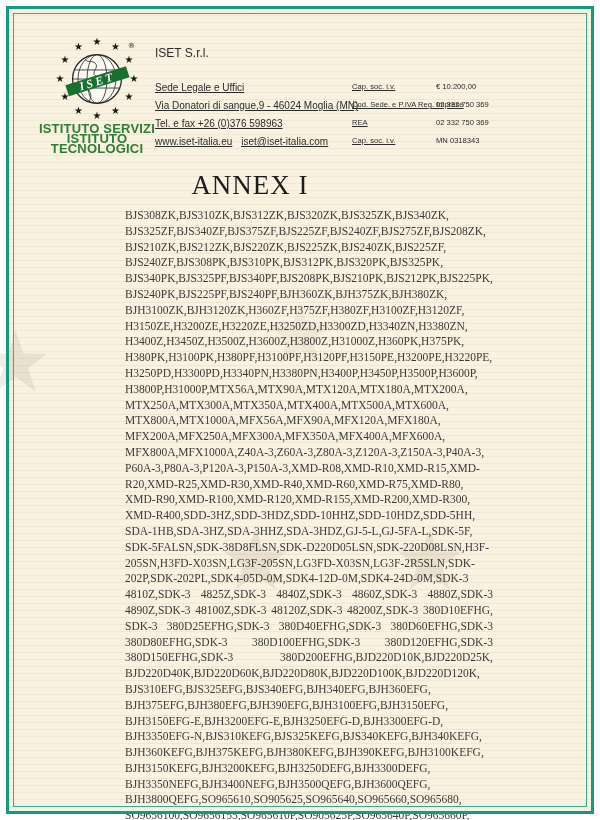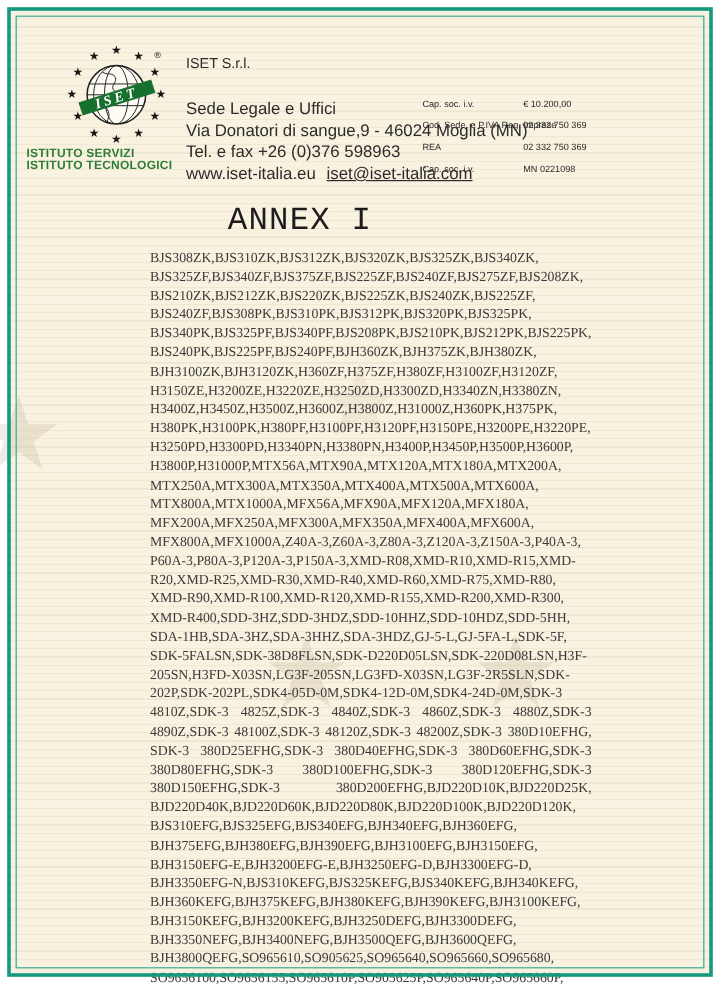--- a/index.html
+++ b/index.html
@@ -7,32 +7,32 @@
        font-family:"Liberation Sans",sans-serif;}
   .page{position:absolute;inset:0;background:#ffffff;}
   .paper{position:absolute;inset:6px;background:#f9f2e0;
          background-image:repeating-linear-gradient(0deg, rgba(205,190,158,0.20) 0 1px, rgba(0,0,0,0) 1px 7px);}
   .frame-outer{position:absolute;inset:6px;border:3px solid #149a80;pointer-events:none;}
   .frame-inner{position:absolute;inset:13px;border:1px solid #3aab93;pointer-events:none;}
   .wm-star{position:absolute;color:rgba(160,148,120,0.18);font-size:84px;line-height:1;
            pointer-events:none;user-select:none;}
   
   .logo-svg{position:absolute;left:51px;top:32px;width:92px;height:94px;}
-  .institute{position:absolute;left:22px;top:124px;width:150px;
-             color:#2e7d35;font-weight:bold;font-size:10px;line-height:10px;letter-spacing:.2px;}
+  .institute{position:absolute;left:22px;top:124px;width:150px;text-align:center;
+             color:#2e7d35;font-weight:bold;font-size:13px;line-height:10px;letter-spacing:.2px;}
   .company-name{position:absolute;left:155px;top:46px;font-size:12px;color:#2b2b2b;}
-  .hline{position:absolute;left:155px;font-size:14px;color:#2b2b2b;white-space:nowrap;}
+  .hline{position:absolute;left:155px;font-size:10px;color:#2b2b2b;white-space:nowrap;text-decoration:underline;}
   .hl1{top:82px}.hl2{top:100px}.hl3{top:118px}.hl4{top:136px}
   .email{text-decoration:underline;margin-left:9px;}
-  .reg-label{position:absolute;left:352px;font-size:7.6px;color:#2b2b2b;white-space:nowrap;}
+  .reg-label{position:absolute;left:352px;font-size:7.6px;color:#2b2b2b;white-space:nowrap;text-decoration:underline;}
   .reg-value{position:absolute;left:436px;font-size:7.6px;color:#2b2b2b;white-space:nowrap;}
   .r1{top:82px}.r2{top:100px}.r3{top:118px}.r4{top:136px}
   
   .annex-title{position:absolute;left:0;top:170px;width:500px;text-align:center;
-               font-family:Liberation Mono, monospace;font-size:27px;letter-spacing:1px;color:#1c1c1c;}
+               font-family:Liberation Serif, serif;font-size:27px;letter-spacing:1px;color:#1c1c1c;}
   .codes{position:absolute;left:125px;top:208px;width:368px;
          font-family:"Liberation Serif",serif;font-size:11.5px;line-height:15.8px;
          color:#3a3a3a;text-align:justify;word-spacing:0;}
 </style>
 </head>
 <body>
 
 <div class="page">
   <div class="paper"></div>
 
@@ -85,20 +85,20 @@
     <span>www.iset-italia.eu</span><span class="email">iset@iset-italia.com</span>
   </div>
 
   <div class="reg-label r1">Cap. soc. i.v.</div>
   <div class="reg-value r1">€ 10.200,00</div>
   <div class="reg-label r2">Cod. Sede. e P.IVA Reg. Imprese</div>
   <div class="reg-value r2">02 332 750 369</div>
   <div class="reg-label r3">REA</div>
   <div class="reg-value r3">02 332 750 369</div>
   <div class="reg-label r4">Cap. soc. i.v.</div>
-  <div class="reg-value r4">MN 0221098</div>
+  <div class="reg-value r4">MN 0318343</div>
 
   <div class="annex-title">ANNEX I</div>
   <div class="codes">BJS308ZK,​BJS310ZK,​BJS312ZK,​BJS320ZK,​BJS325ZK,​BJS340ZK,​BJS325ZF,​BJS340ZF,​BJS375ZF,​BJS225ZF,​BJS240ZF,​BJS275ZF,​BJS208ZK,​BJS210ZK,​BJS212ZK,​BJS220ZK,​BJS225ZK,​BJS240ZK,​BJS225ZF,​BJS240ZF,​BJS308PK,​BJS310PK,​BJS312PK,​BJS320PK,​BJS325PK,​BJS340PK,​BJS325PF,​BJS340PF,​BJS208PK,​BJS210PK,​BJS212PK,​BJS225PK,​BJS240PK,​BJS225PF,​BJS240PF,​BJH360ZK,​BJH375ZK,​BJH380ZK,​BJH3100ZK,​BJH3120ZK,​H360ZF,​H375ZF,​H380ZF,​H3100ZF,​H3120ZF,​H3150ZE,​H3200ZE,​H3220ZE,​H3250ZD,​H3300ZD,​H3340ZN,​H3380ZN,​H3400Z,​H3450Z,​H3500Z,​H3600Z,​H3800Z,​H31000Z,​H360PK,​H375PK,​H380PK,​H3100PK,​H380PF,​H3100PF,​H3120PF,​H3150PE,​H3200PE,​H3220PE,​H3250PD,​H3300PD,​H3340PN,​H3380PN,​H3400P,​H3450P,​H3500P,​H3600P,​H3800P,​H31000P,​MTX56A,​MTX90A,​MTX120A,​MTX180A,​MTX200A,​MTX250A,​MTX300A,​MTX350A,​MTX400A,​MTX500A,​MTX600A,​MTX800A,​MTX1000A,​MFX56A,​MFX90A,​MFX120A,​MFX180A,​MFX200A,​MFX250A,​MFX300A,​MFX350A,​MFX400A,​MFX600A,​MFX800A,​MFX1000A,​Z40A-3,​Z60A-3,​Z80A-3,​Z120A-3,​Z150A-3,​P40A-3,​P60A-3,​P80A-3,​P120A-3,​P150A-3,​XMD-R08,​XMD-R10,​XMD-R15,​XMD-R20,​XMD-R25,​XMD-R30,​XMD-R40,​XMD-R60,​XMD-R75,​XMD-R80,​XMD-R90,​XMD-R100,​XMD-R120,​XMD-R155,​XMD-R200,​XMD-R300,​XMD-R400,​SDD-3HZ,​SDD-3HDZ,​SDD-10HHZ,​SDD-10HDZ,​SDD-5HH,​SDA-1HB,​SDA-3HZ,​SDA-3HHZ,​SDA-3HDZ,​GJ-5-L,​GJ-5FA-L,​SDK-5F,​SDK-5FALSN,​SDK-38D8FLSN,​SDK-D220D05LSN,​SDK-220D08LSN,​H3F-205SN,​H3FD-X03SN,​LG3F-205SN,​LG3FD-X03SN,​LG3F-2R5SLN,​SDK-202P,​SDK-202PL,​SDK4-05D-0M,​SDK4-12D-0M,​SDK4-24D-0M,​SDK-3 4810Z,​SDK-3 4825Z,​SDK-3 4840Z,​SDK-3 4860Z,​SDK-3 4880Z,​SDK-3 4890Z,​SDK-3 48100Z,​SDK-3 48120Z,​SDK-3 48200Z,​SDK-3 380D10EFHG,​SDK-3 380D25EFHG,​SDK-3 380D40EFHG,​SDK-3 380D60EFHG,​SDK-3 380D80EFHG,​SDK-3 380D100EFHG,​SDK-3 380D120EFHG,​SDK-3 380D150EFHG,​SDK-3 380D200EFHG,​BJD220D10K,​BJD220D25K,​BJD220D40K,​BJD220D60K,​BJD220D80K,​BJD220D100K,​BJD220D120K,​BJS310EFG,​BJS325EFG,​BJS340EFG,​BJH340EFG,​BJH360EFG,​BJH375EFG,​BJH380EFG,​BJH390EFG,​BJH3100EFG,​BJH3150EFG,​BJH3150EFG-E,​BJH3200EFG-E,​BJH3250EFG-D,​BJH3300EFG-D,​BJH3350EFG-N,​BJS310KEFG,​BJS325KEFG,​BJS340KEFG,​BJH340KEFG,​BJH360KEFG,​BJH375KEFG,​BJH380KEFG,​BJH390KEFG,​BJH3100KEFG,​BJH3150KEFG,​BJH3200KEFG,​BJH3250DEFG,​BJH3300DEFG,​BJH3350NEFG,​BJH3400NEFG,​BJH3500QEFG,​BJH3600QEFG,​BJH3800QEFG,​SO965610,​SO905625,​SO965640,​SO965660,​SO965680,​SO9656100,​SO9656155,​SO965610P,​SO905625P,​SO965640P,​SO965660P,​SO965680P,​SO9656100P,​SO9656155P,​MDS30A,​MDS50A,​MDS75A,​MDS100A,​MDS150A,​MDS200A,​MDS300A,​MDS500A,​MDS600A,​MDS800A,​MDS1000A,​MDC25A,​MDC55A,​MDC75A,​MDC100A,​MDC160A,​MDC200A,​MDC250A,​MDC300A,​MDC400A,​MDC500A,​MDC600A,​MDC800A,​MDC1000A,​MTC25A,​MTC55A,​MTC75A,​MTC90A,​MTC110A,​MTC160A,​MTC200A,​MTC250A,​MTC300A,​MTC400A,​MTC500A,​MTC600A,​MTC800A,​MTC1000A.</div>
 
   <div class="frame-outer"></div>
   <div class="frame-inner"></div>
 </div>
 
 </body></html>

